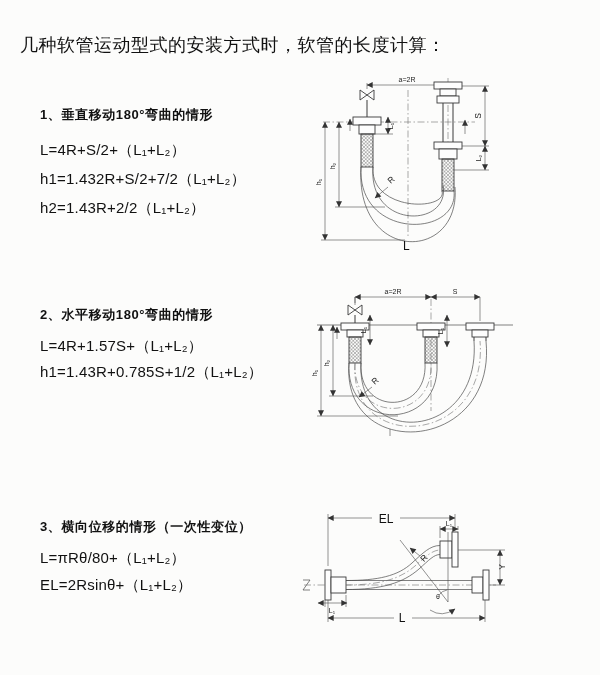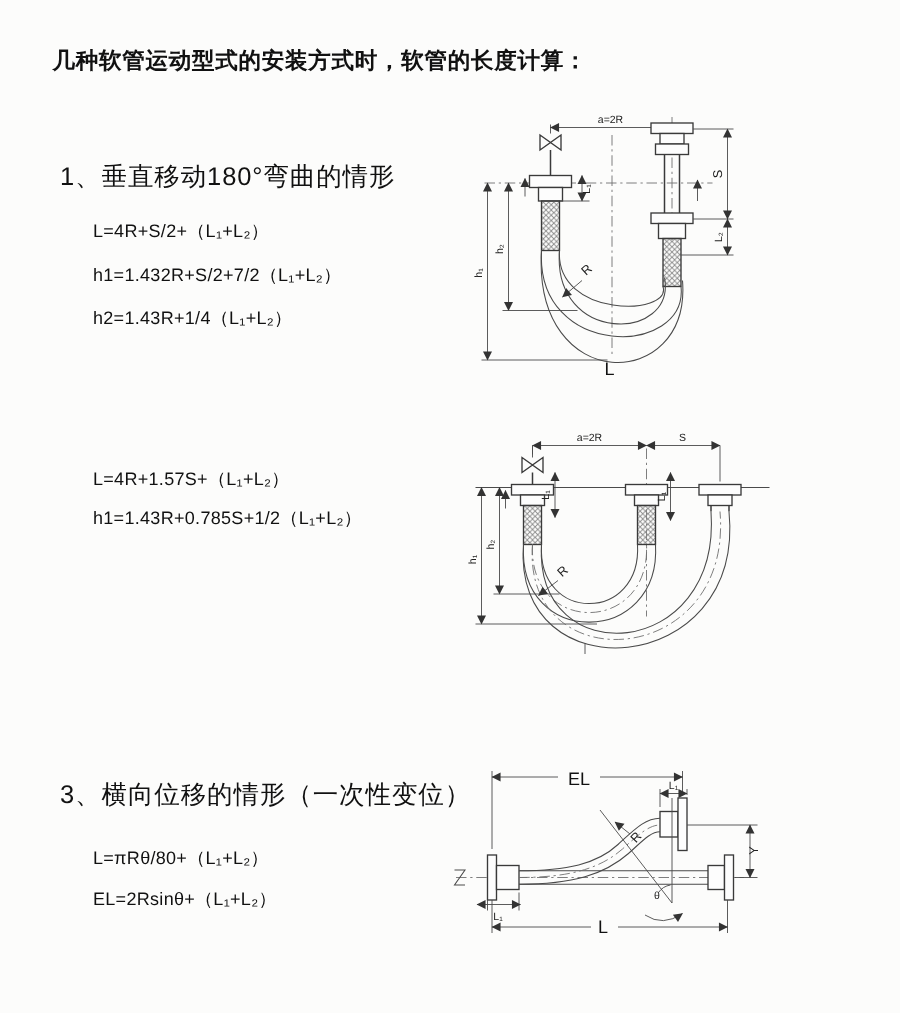--- a/index.html
+++ b/index.html
@@ -1,27 +1,27 @@
 <!DOCTYPE html>
 <html><head>
 <meta charset="utf-8">
 <style>
   html,body{margin:0;padding:0}
   body{
     width:600px;height:675px;position:relative;overflow:hidden;
     background:#fcfcfb;color:#111;
     font-family:"Liberation Sans","DejaVu Sans",sans-serif;
   }
-  .title{position:absolute;left:35px;top:21px;font-size:15px;font-weight:700;letter-spacing:.5px}
+  .title{position:absolute;left:20px;top:21px;font-size:18px;font-weight:400;letter-spacing:.5px}
   .sec{position:absolute;left:40px}
-  .sec .heading{font-size:17px;font-weight:400;letter-spacing:.6px}
-  .formula{font-size:12px;margin-left:22px;letter-spacing:.2px;white-space:nowrap}
+  .sec .heading{font-size:13px;font-weight:700;letter-spacing:.6px}
+  .formula{font-size:15px;letter-spacing:.2px;white-space:nowrap}
   #sec1{top:106px}#sec1 .heading{margin-bottom:11px}#sec1 .formula{line-height:29px}
   #sec2{top:306px}#sec2 .heading{margin-bottom:9px}#sec2 .formula{line-height:26px}
-  #sec3{top:518px}#sec3 .heading{margin-bottom:18px}#sec3 .formula{line-height:27px}
+  #sec3{top:518px}#sec3 .heading{margin-bottom:8px}#sec3 .formula{line-height:27px}
   svg.diagram{position:absolute;overflow:visible}
   #d1{left:315px;top:70px}
   #d2{left:313px;top:283px}
   #d3{left:300px;top:500px}
   .th{stroke:#4a4a4a;stroke-width:.7;fill:none}
   .md{stroke:#3a3a3a;stroke-width:1;fill:none}
   .cd{stroke:#6f6f6f;stroke-width:.6;fill:none;stroke-dasharray:7 2.5 1.5 2.5}
   .dm{stroke:#4a4a4a;stroke-width:.6;fill:none}
   .fl{fill:#fdfdfd;stroke:#3a3a3a;stroke-width:.9}
   .ht{fill:url(#xh);stroke:#3a3a3a;stroke-width:.9}
@@ -43,24 +43,25 @@
     </marker>
   </defs>
 </svg>
 
 <h1 class="title">几种软管运动型式的安装方式时，软管的长度计算：</h1>
 
 <div class="sec" id="sec1">
   <div class="heading">1、垂直移动180°弯曲的情形</div>
   <div class="formula">L=4R+S/2+（L₁+L₂）</div>
   <div class="formula">h1=1.432R+S/2+7/2（L₁+L₂）</div>
-  <div class="formula">h2=1.43R+1/4（L₁+L₂）</div>
+  <div class="formula">h2=1.43R+2/2（L₁+L₂）</div>
 </div>
 
 <div class="sec" id="sec2">
+  <div class="heading">2、水平移动180°弯曲的情形</div>
   <div class="formula">L=4R+1.57S+（L₁+L₂）</div>
   <div class="formula">h1=1.43R+0.785S+1/2（L₁+L₂）</div>
 </div>
 
 <div class="sec" id="sec3">
   <div class="heading">3、横向位移的情形（一次性变位）</div>
   <div class="formula">L=πRθ/80+（L₁+L₂）</div>
   <div class="formula">EL=2Rsinθ+（L₁+L₂）</div>
 </div>
 

